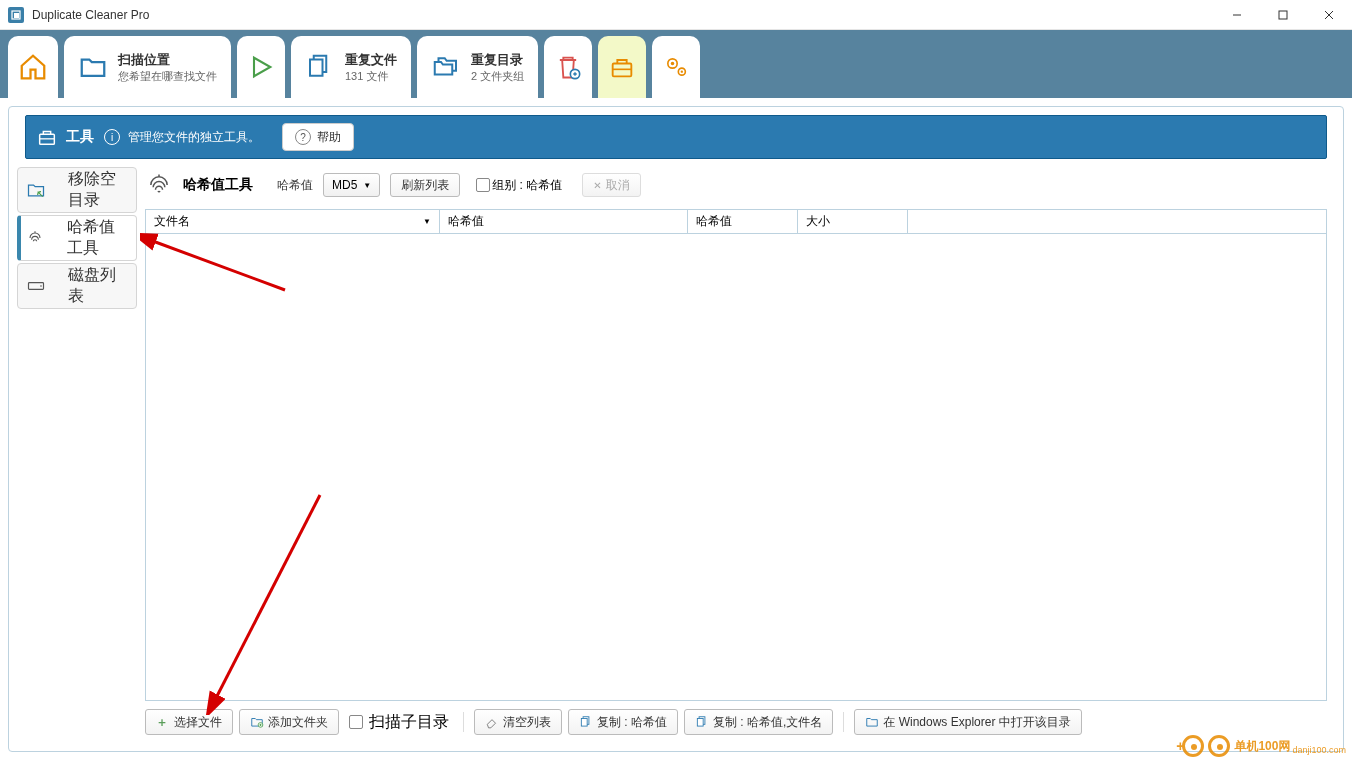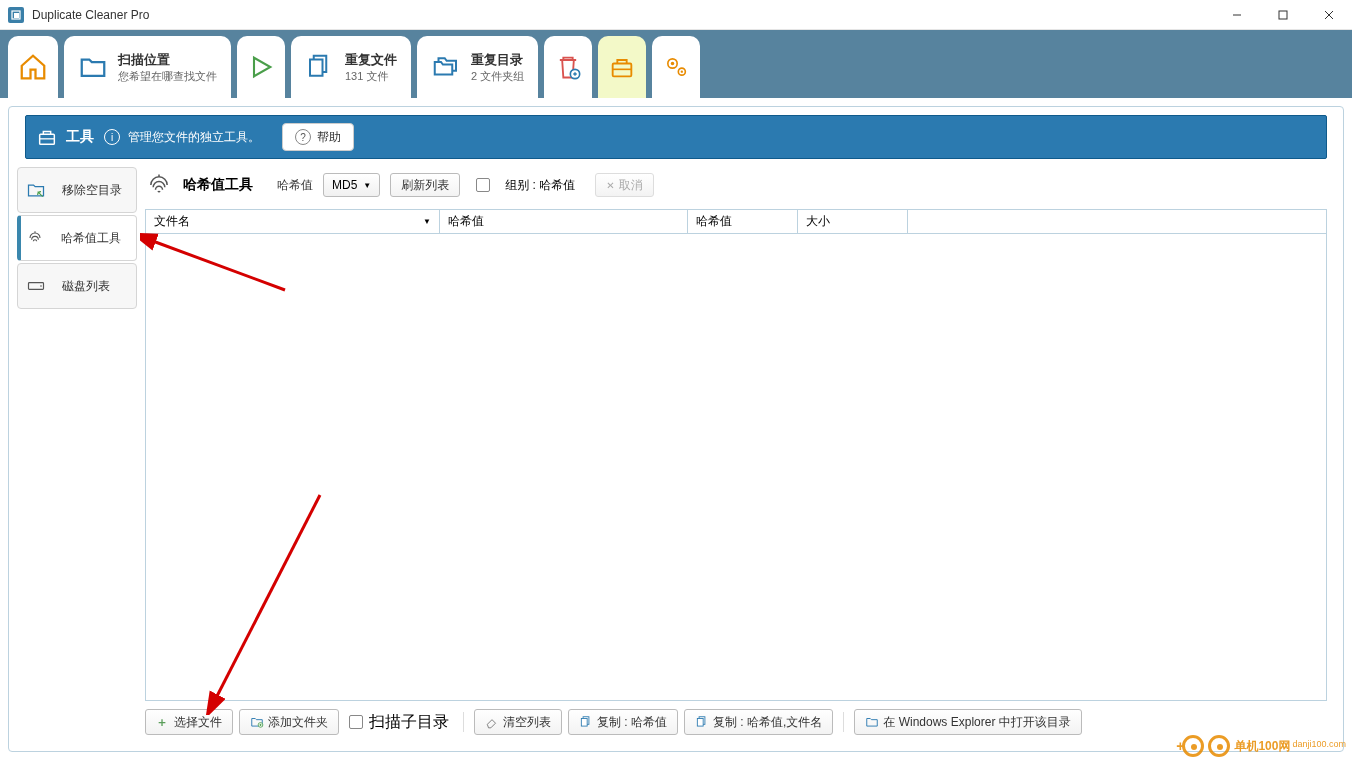--- a/index.html
+++ b/index.html
@@ -26,21 +26,21 @@
 .subheader .title { font-size: 14px; font-weight: bold; }
 .subheader .desc { font-size: 12px; }
 .help-btn { margin-left: 12px; background: #fff; color: #333; border: 1px solid #ccc; border-radius: 4px; height: 28px; padding: 0 12px; display: flex; align-items: center; gap: 6px; font-size: 12px; }
 .help-btn .q { width: 16px; height: 16px; border: 1px solid #888; border-radius: 50%; display:flex;align-items:center;justify-content:center;font-size:10px;color:#555;}
 
 .outer { border: 1px solid #bcd2df; margin: 8px; border-radius: 4px; height: 646px; display: flex; flex-direction: column; }
 .outer-top { padding: 8px; padding-bottom: 0; }
 
 .content { display: flex; flex: 1; padding: 8px; gap: 0; min-height: 0; }
 .sidebar { width: 120px; display: flex; flex-direction: column; }
-.side-item { height: 46px; border: 1px solid #d5d5d5; background: #f7f7f7; border-radius: 4px; margin-bottom: 2px; display: flex; align-items: center; padding: 0 8px; gap: 16px; font-size: 12px; color: #333; }
+.side-item { height: 46px; border: 1px solid #d5d5d5; background: #f7f7f7; border-radius: 4px; margin-bottom: 2px; display: flex; align-items: center; padding: 0 8px; gap: 22px; font-size: 16px; color: #333; }
 .side-item.selected { background: #fff; border-left: 4px solid #3a87ad; padding-left: 4px; }
 .side-icon { width: 20px; display:flex;align-items:center;justify-content:center; }
 
 .main { flex: 1; display: flex; flex-direction: column; min-width: 0; }
 .main-header { display: flex; align-items: center; gap: 10px; padding: 4px 8px 10px 8px; }
 .main-header .page-icon { width: 28px; height: 28px; }
 .main-header .page-title { font-size: 14px; font-weight: bold; }
 .main-header .lbl { font-size: 12px; color: #333; margin-left: 14px; }
 .dropdown { border: 1px solid #bbb; border-radius: 3px; height: 24px; padding: 0 8px; display: flex; align-items: center; gap: 6px; font-size: 12px; background: linear-gradient(#fff,#f0f0f0); }
 .dropdown .caret { font-size: 8px; }
@@ -59,21 +59,21 @@
 .footer .sep { width: 1px; height: 20px; background: #ddd; margin: 0 4px; }
 .footer .icon { display:inline-flex; width:14px;}
 .plus { color: #5a9e5a; font-weight: bold; }
 .eraser { color: #888; }
 
 .watermark { position: absolute; right: 6px; bottom: 4px; display:flex; align-items:center; gap:4px; opacity: 0.85; }
 .watermark .circ { width: 22px; height: 22px; border: 3px solid #e88b00; border-radius: 50%; position: relative; }
 .watermark .circ::after { content:""; position:absolute; width:6px;height:6px;background:#e88b00;border-radius:50%; left:6px; top:6px;}
 .watermark .plus2 { color:#e88b00; font-weight:bold; font-size:14px; margin-right:-6px; z-index:1;}
 .watermark .txt { color:#e88b00; font-size:12px; font-weight:bold; }
-.watermark .sub { color:#e88b00; font-size:9px; margin-left:-2px; align-self:flex-end; margin-bottom:8px;}
+.watermark .sub { color:#e88b00; font-size:9px; margin-left:-2px; align-self:flex-end; margin-bottom:2px;}
 
 svg { display:block; }
 
 .arrow { position: absolute; pointer-events: none; }
 </style>
 </head>
 <body>
 
 <div class="titlebar">
   <div class="app-icon">
@@ -247,21 +247,21 @@
         </span>
         <span class="page-title">哈希值工具</span>
         <span class="lbl">哈希值</span>
         <div class="dropdown">
           <span>MD5</span>
           <span class="caret">▼</span>
         </div>
         <div class="btn">
           <span>刷新列表</span>
         </div>
-        <span style="display:flex;align-items:center;gap:15px;margin-left:6px;">
+        <span style="display:flex;align-items:center;gap:2px;margin-left:6px;">
           <span class="chk"></span>
           <span style="font-size:12px;">组别 : 哈希值</span>
         </span>
         <div class="btn disabled" style="margin-left:10px;">
           <span style="font-size:10px;">✕</span>
           <span>取消</span>
         </div>
       </div>
 
       <div class="table">

